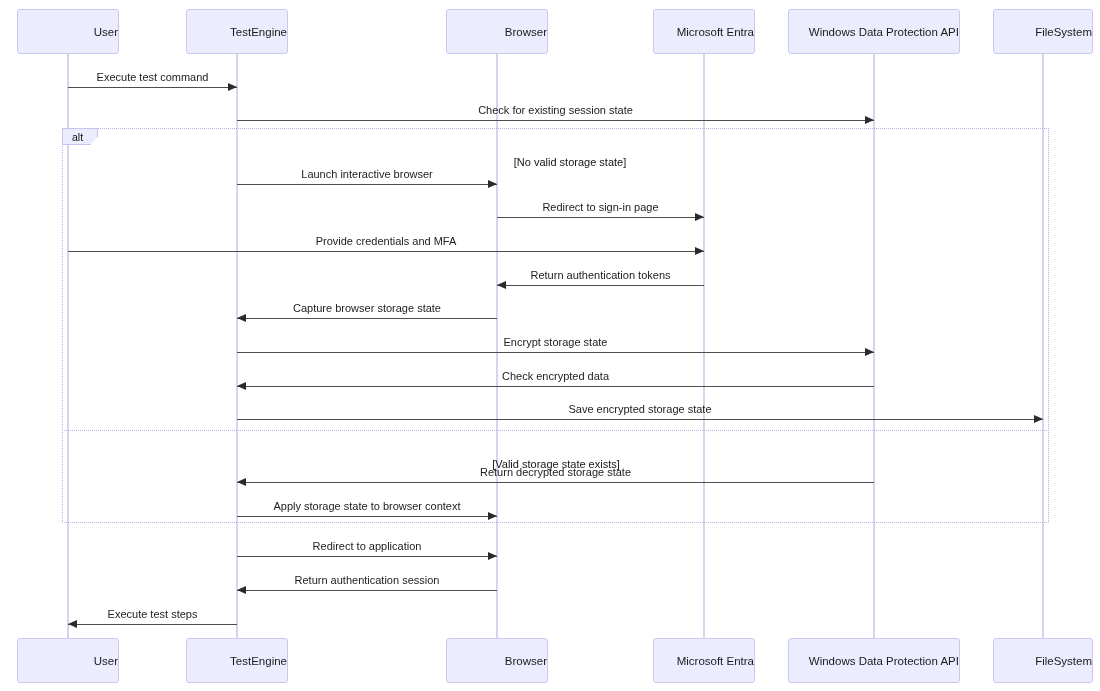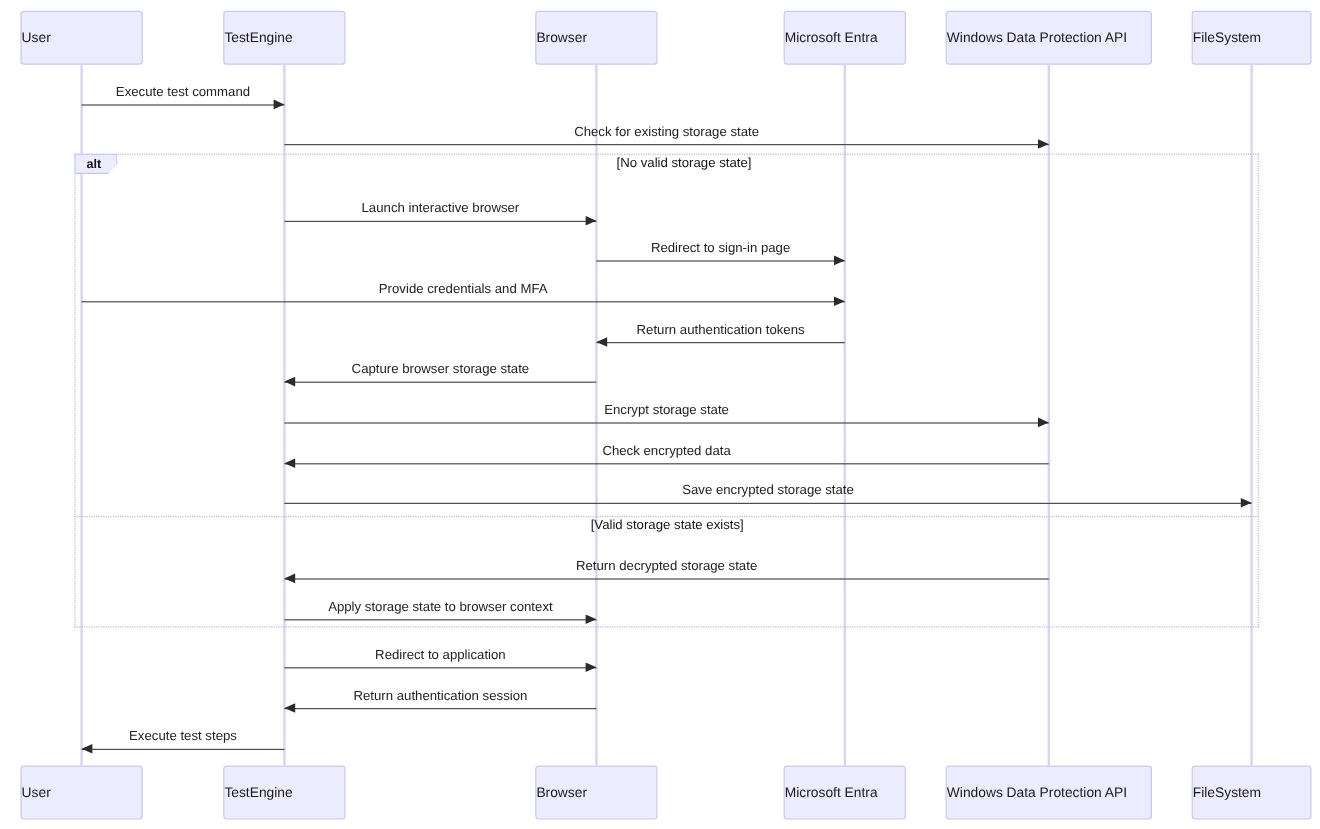--- a/index.html
+++ b/index.html
@@ -3,21 +3,21 @@
 <meta charset="utf-8">
 <style>
   html,body{margin:0;padding:0;background:#ffffff;}
   .stage{
     position:relative;width:1100px;height:691px;background:#ffffff;
     font-family:"Liberation Sans",sans-serif;overflow:hidden;
   }
   
   .actor{
     position:absolute;height:45px;background:#ECECFF;border:1px solid #CBC8F0;
-    border-radius:3px;display:flex;align-items:center;justify-content:flex-start;
+    border-radius:3px;display:flex;align-items:center;justify-content:flex-end;
     font-size:11.5px;color:#1a1a1a;box-sizing:border-box;white-space:nowrap;
   }
   
   .lifeline{
     position:absolute;top:54px;height:584px;width:1.5px;background:#D8D4F0;
   }
   
   .msg{position:absolute;height:0;}
   .msg-line{
     position:absolute;left:0;right:0;top:-1px;border-top:1.6px solid #4d4d4d;
@@ -38,26 +38,26 @@
     border:1px dotted #B6B3E7;box-sizing:border-box;
   }
   .alt-divider{
     position:absolute;left:62px;top:430px;width:987px;height:0;
     border-top:1px dotted #B6B3E7;
   }
   .alt-label{
     position:absolute;left:62px;top:128px;width:36px;height:17px;
     background:#ECECFF;border:1px solid #C6C3EE;box-sizing:border-box;
     clip-path:polygon(0 0,100% 0,100% 50%,78% 100%,0 100%);
-    font-size:10.5px;font-weight:700;color:#111111;
+    font-size:10.5px;font-weight:400;color:#111111;
     display:flex;align-items:center;padding-left:9px;
   }
   .alt-cond{
     position:absolute;transform:translateX(-50%);white-space:nowrap;
-    font-size:11px;color:#141414;
+    font-size:11px;color:#141414;margin-top:26px;
   }
 </style>
 </head>
 <body>
 
 <div class="stage">
 
   <div class="lifeline" style="left:67.2px"></div>
   <div class="lifeline" style="left:236.2px"></div>
   <div class="lifeline" style="left:496.2px"></div>
@@ -109,21 +109,21 @@
       <span>FileSystem</span>
     </div>
 
   <div class="msg" style="left:68px;top:88px;width:169px">
     <span class="msg-label">Execute test command</span>
     <span class="msg-line"></span>
     <span class="arrow arrow-right"></span>
   </div>
 
   <div class="msg" style="left:237px;top:121px;width:637px">
-    <span class="msg-label">Check for existing storage state</span>
+    <span class="msg-label">Check for existing session state</span>
     <span class="msg-line"></span>
     <span class="arrow arrow-right"></span>
   </div>
 
   <div class="msg" style="left:237px;top:185px;width:260px">
     <span class="msg-label">Launch interactive browser</span>
     <span class="msg-line"></span>
     <span class="arrow arrow-right"></span>
   </div>
 

